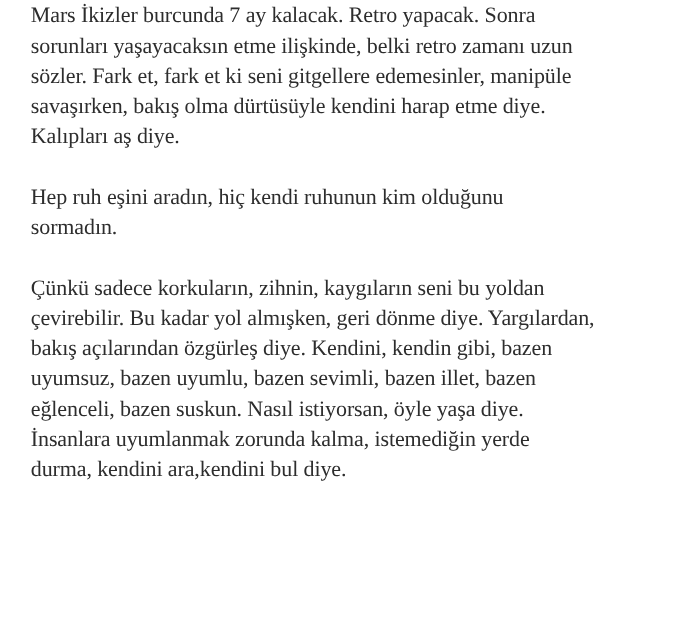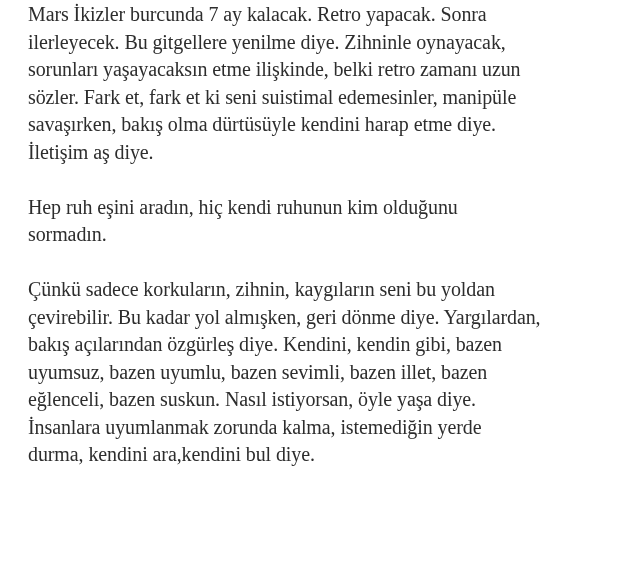--- a/index.html
+++ b/index.html
@@ -36,25 +36,24 @@
   }
 </style>
 </head>
 <body>
 
 <div class="page">
   <div class="text-block">
 
     <div class="paragraph">
       <div class="text-line">Mars İkizler burcunda 7 ay kalacak. Retro yapacak. Sonra</div>
-      <div class="text-line">ilerleyecek. Bu gitgellere yenilme diye. Zihninle oynayacak,</div>
       <div class="text-line">sorunları yaşayacaksın etme ilişkinde, belki retro zamanı uzun</div>
-      <div class="text-line">sözler. Fark et, fark et ki seni suistimal edemesinler, manipüle</div>
+      <div class="text-line">sözler. Fark et, fark et ki seni gitgellere edemesinler, manipüle</div>
       <div class="text-line">savaşırken, bakış olma dürtüsüyle kendini harap etme diye.</div>
-      <div class="text-line">İletişim aş diye.</div>
+      <div class="text-line">Kalıpları aş diye.</div>
     </div>
 
     <div class="paragraph">
       <div class="text-line">Hep ruh eşini aradın, hiç kendi ruhunun kim olduğunu</div>
       <div class="text-line">sormadın.</div>
     </div>
 
     <div class="paragraph">
       <div class="text-line">Çünkü sadece korkuların, zihnin, kaygıların seni bu yoldan</div>
       <div class="text-line">çevirebilir. Bu kadar yol almışken, geri dönme diye. Yargılardan,</div>

